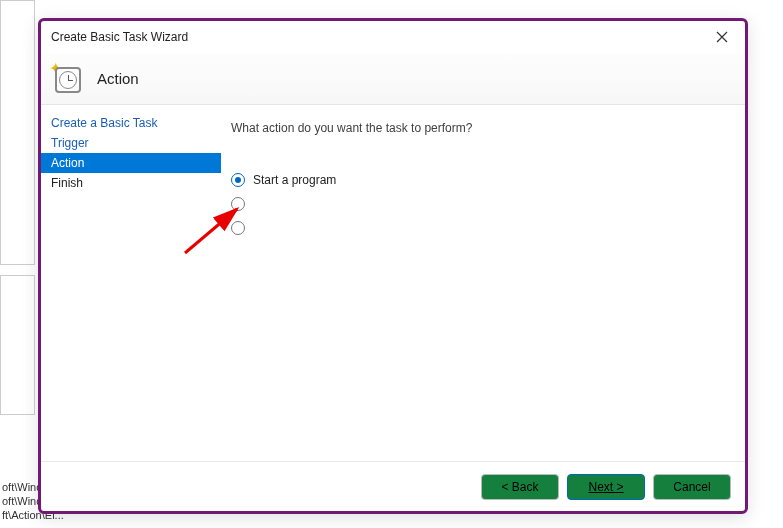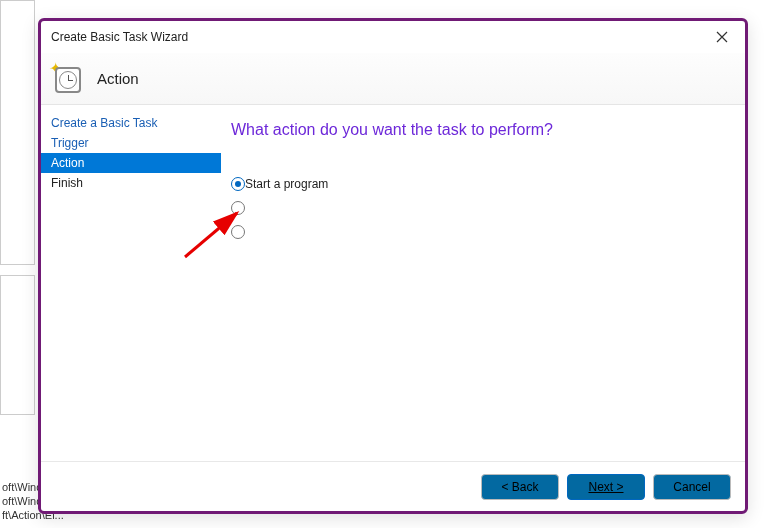--- a/index.html
+++ b/index.html
@@ -92,24 +92,24 @@
     .nav-item.active {
       background: #0078d7;
       color: #fff;
     }
     .nav-item.plain { color: #222; }
     .content-col {
       flex: 1;
       padding: 16px 20px 10px 10px;
       position: relative;
     }
-    .prompt { font-size: 16px; color: #6d28d9; margin-bottom: 38px; }
+    .prompt { font-size: 12px; color: #404040; margin-bottom: 38px; }
     .radio-row {
       display: flex; align-items: center;
-      margin-bottom: 10px;
+      gap: 8px; margin-bottom: 10px;
       cursor: pointer;
     }
     .radio {
       width: 14px; height: 14px;
       border: 1px solid #777; border-radius: 50%;
       display: flex; align-items: center; justify-content: center;
       background: #fff;
     }
     .radio.checked { border-color: #0067c0; }
     .radio .dot { width: 6px; height: 6px; border-radius: 50%; background: #0067c0; }
@@ -125,21 +125,21 @@
       display: flex;
       align-items: center;
       justify-content: flex-end;
       gap: 8px;
       padding-right: 14px;
     }
     .btn {
       min-width: 78px; height: 26px;
       border: 1px solid #bbb;
       border-radius: 4px;
-      background: #0369a1;
+      background: #15803d;
       font-size: 12px;
       cursor: pointer;
       display: flex; align-items: center; justify-content: center;
     }
     .btn.primary { border-color: #0067c0; color: #000; text-decoration: underline; }
   </style>
 </head>
 <body>
 
 <div class="bg-panels">

